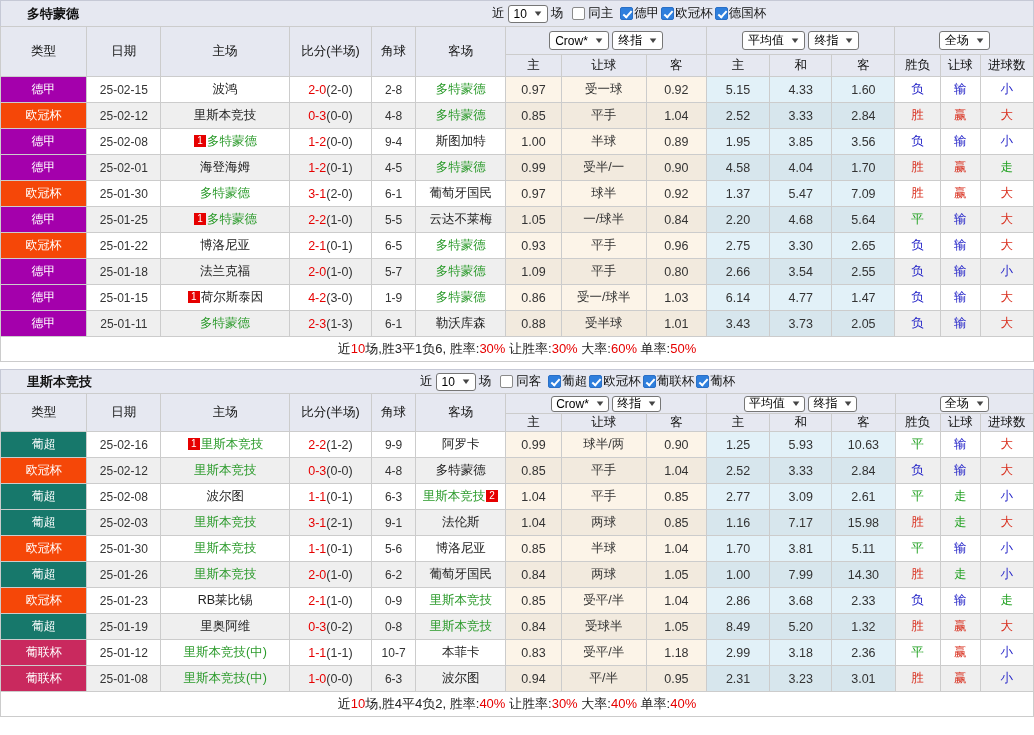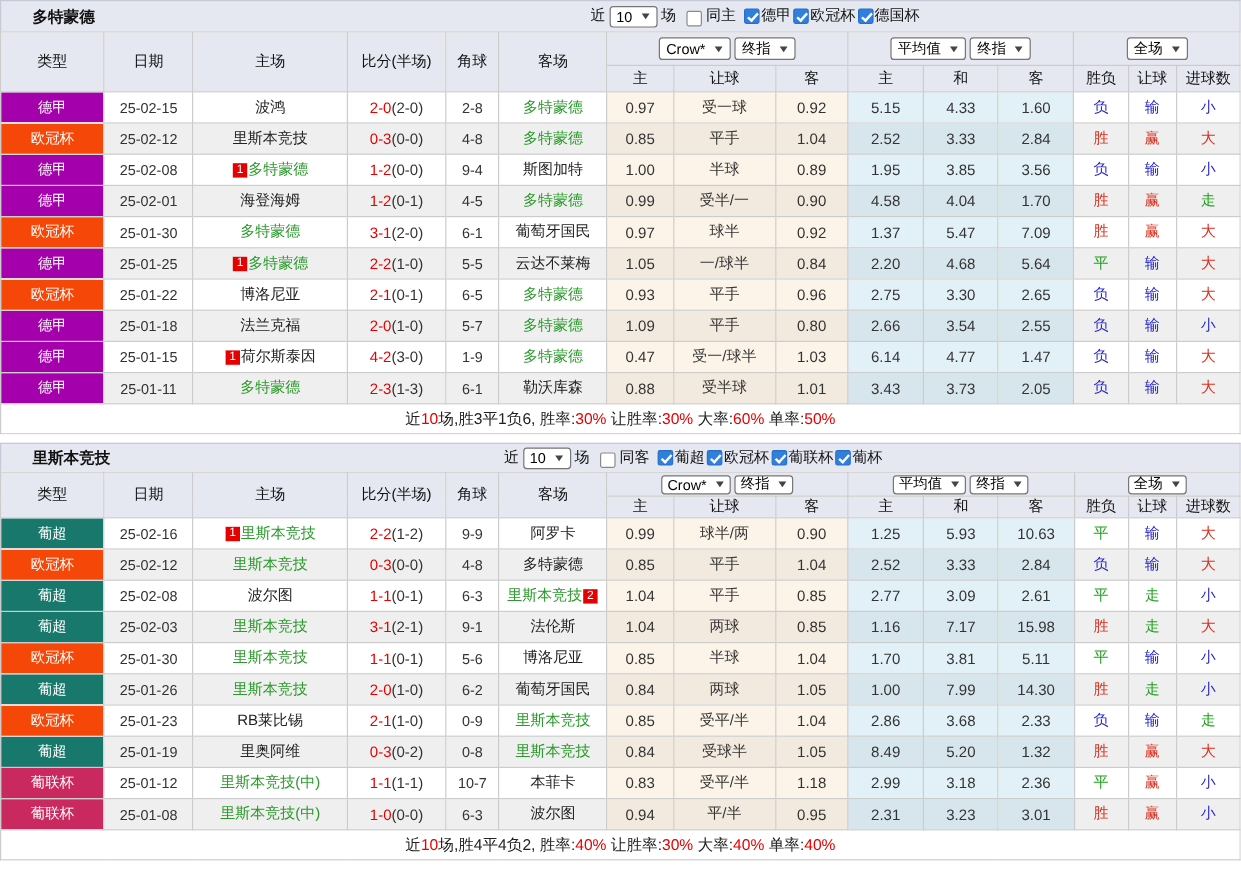--- a/index.html
+++ b/index.html
@@ -25,21 +25,21 @@
   .filters { position:absolute; display:flex; align-items:center; gap:3px; font-size:12.5px; }
   .f0 .filters { left:491px; }
   .f1 .filters { left:419px; }
   .cb { width:13px; height:13px; border:1px solid #8a8a8a; background:#fff; display:inline-block;
         vertical-align:-2px; position:relative; border-radius:2px; }
   .cb.checked { background:#2f7fdd; border-color:#2a6fc6; }
   .cb.checked::after { content:""; position:absolute; left:4px; top:1px; width:3px; height:7px;
         border:solid #fff; border-width:0 2px 2px 0; transform:rotate(42deg); }
   .cb-item { display:inline-flex; align-items:center; cursor:pointer; margin-left:2px; }
   .cb-item .cb { margin-right:1px; }
-  label.samebox { display:inline-flex; align-items:flex-end; gap:3px; margin:0 2px 0 6px; cursor:pointer; }
+  label.samebox { display:inline-flex; align-items:center; gap:3px; margin:0 2px 0 6px; cursor:pointer; }
 
   
   .sel { display:inline-flex; align-items:center; justify-content:space-between; gap:7px;
          border:1px solid #767676; border-radius:3px; background:#fff; padding:0 5px;
          height:19px; font-size:12px; color:#000; cursor:pointer; vertical-align:middle; }
   .sel .arr { font-size:8px; color:#444; transform:scaleX(1.4); }
   .tbl-1 .sel { height:16px; padding:0 4px; }
   .filters .sel { height:18px; }
 
   
@@ -304,21 +304,21 @@
             <td class="c-res t-b">输</td>
             <td class="c-res t-b">小</td>
           </tr>
           <tr>
             <td class="c-type" style="background: rgb(164, 0, 172);">德甲</td>
             <td class="c-date">25-01-15</td>
             <td class="c-team"><span class="rk">1</span><span class="tn">荷尔斯泰因</span></td>
             <td class="c-score"><span class="ft">4-2</span><span class="ht">(3-0)</span></td>
             <td class="c-corner">1-9</td>
             <td class="c-team"><span class="tn g">多特蒙德</span></td>
-            <td class="c-bet">0.47</td>
+            <td class="c-bet">0.86</td>
             <td class="c-bet">受一/球半</td>
             <td class="c-bet">1.03</td>
             <td class="c-avg">6.14</td>
             <td class="c-avg">4.77</td>
             <td class="c-avg">1.47</td>
             <td class="c-res t-b">负</td>
             <td class="c-res t-b">输</td>
             <td class="c-res t-r">大</td>
           </tr>
           <tr class="alt">

